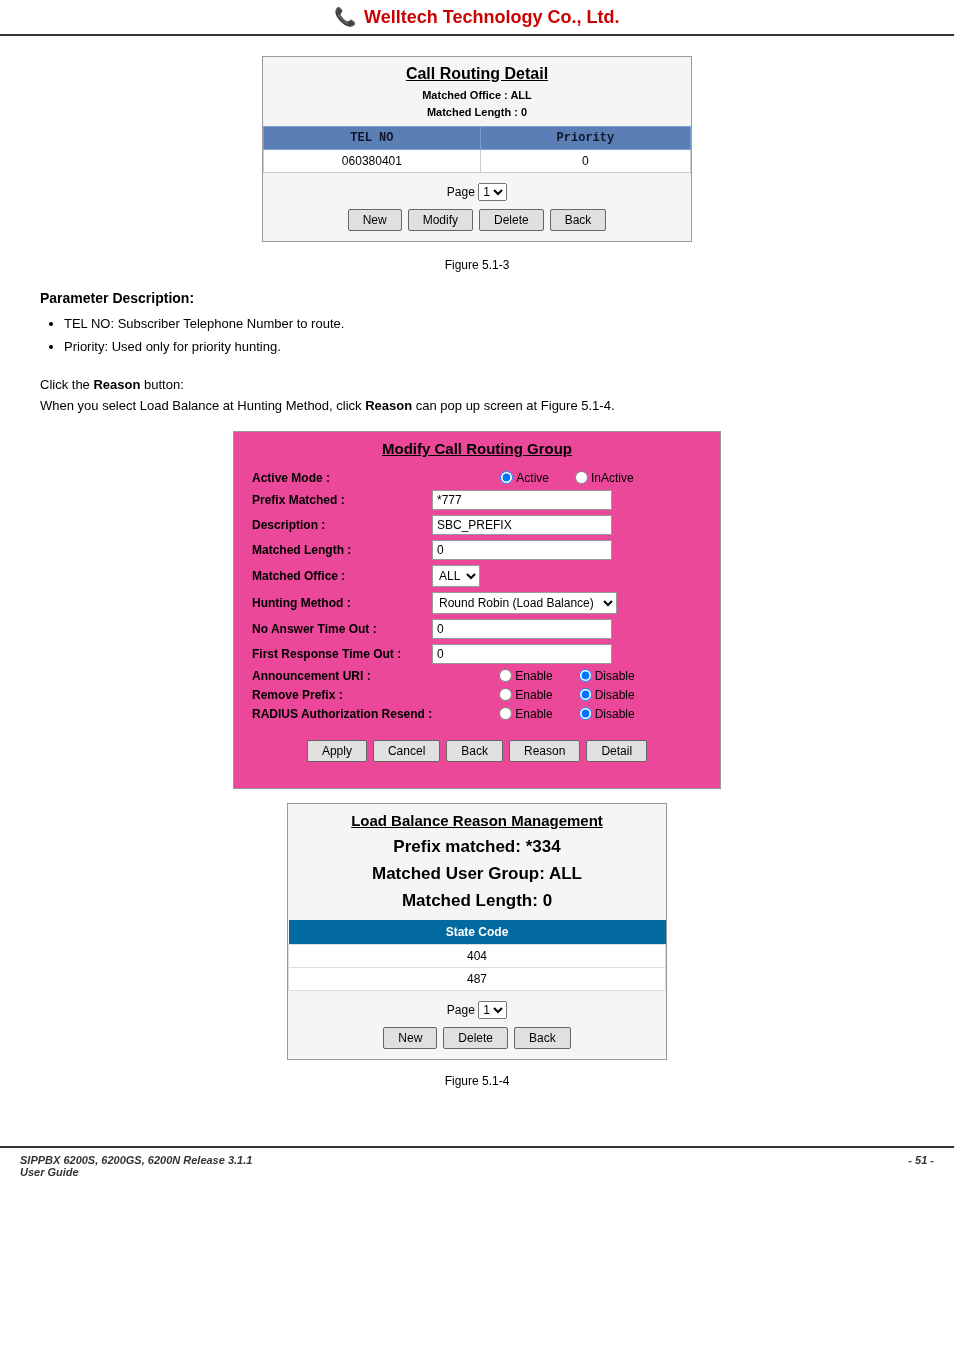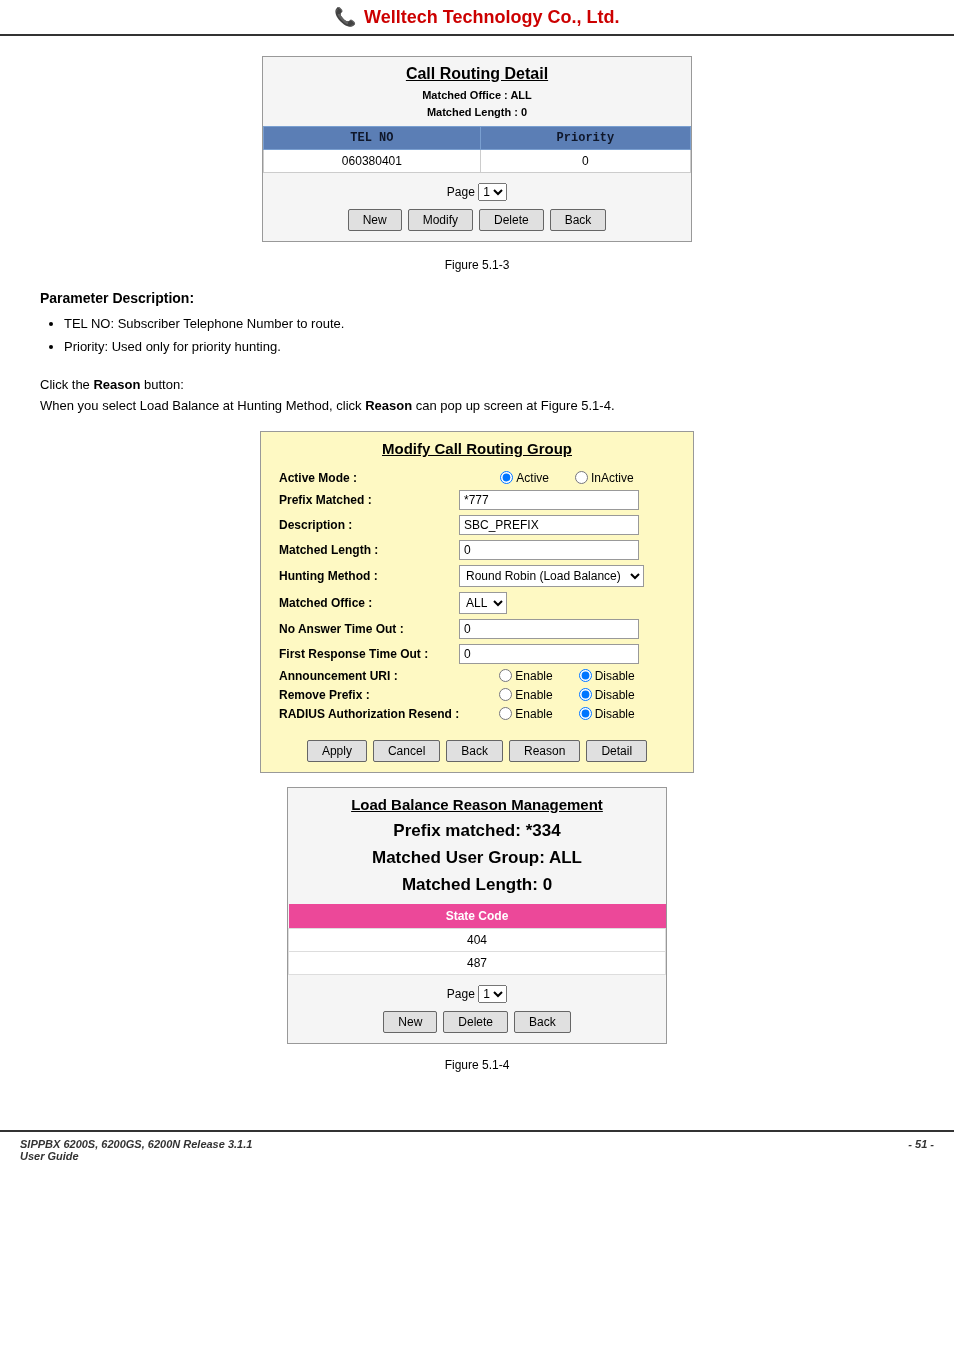--- a/index.html
+++ b/index.html
@@ -143,23 +143,23 @@
     }
 
     
     .modify-container {
       display: flex;
       justify-content: center;
       margin-bottom: 14px;
     }
     .modify-box {
       border: 1px solid #999;
-      width: 434px;
-      background: #fef9c3;
-      padding-bottom: 10px;
+      width: 488px;
+      background: #ec4899;
+      padding-bottom: 26px;
     }
     .modify-title {
       text-align: center;
       font-size: 15px;
       font-weight: bold;
       text-decoration: underline;
       padding: 8px 0;
       color: #000;
     }
     .modify-form {
@@ -237,21 +237,21 @@
       font-size: 17px;
       font-weight: bold;
       padding-bottom: 6px;
       line-height: 1.6;
     }
     .lbrm-table {
       width: 100%;
       border-collapse: collapse;
     }
     .lbrm-table thead tr {
-      background: #ec4899;
+      background: #0369a1;
       color: #fff;
     }
     .lbrm-table thead th {
       padding: 5px 10px;
       text-align: center;
       font-size: 12px;
     }
     .lbrm-table tbody tr {
       background: #fff;
     }
@@ -379,33 +379,33 @@
         </div>
 
         <div class="form-row">
           <div class="form-label">Matched Length :</div>
           <div class="form-value">
             <input class="text-input" type="text" value="0" style="">
           </div>
         </div>
 
         <div class="form-row">
+          <div class="form-label">Matched Office :</div>
+          <div class="form-value">
+            <select class="select-input">
+              <option>ALL</option>
+            </select>
+          </div>
+        </div>
+
+        <div class="form-row">
           <div class="form-label">Hunting Method :</div>
           <div class="form-value">
             <select class="select-input" style="width:185px;">
               <option>Round Robin (Load Balance)</option>
-            </select>
-          </div>
-        </div>
-
-        <div class="form-row">
-          <div class="form-label">Matched Office :</div>
-          <div class="form-value">
-            <select class="select-input">
-              <option>ALL</option>
             </select>
           </div>
         </div>
 
         <div class="form-row">
           <div class="form-label">No Answer Time Out :</div>
           <div class="form-value">
             <input class="text-input" type="text" value="0" style="">
           </div>
         </div>

